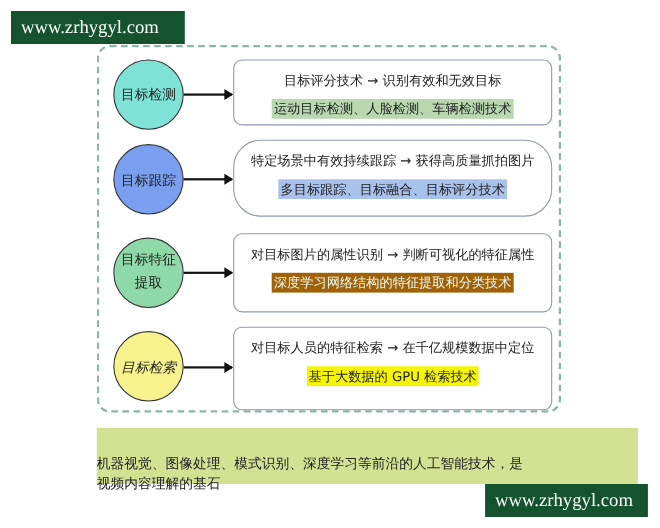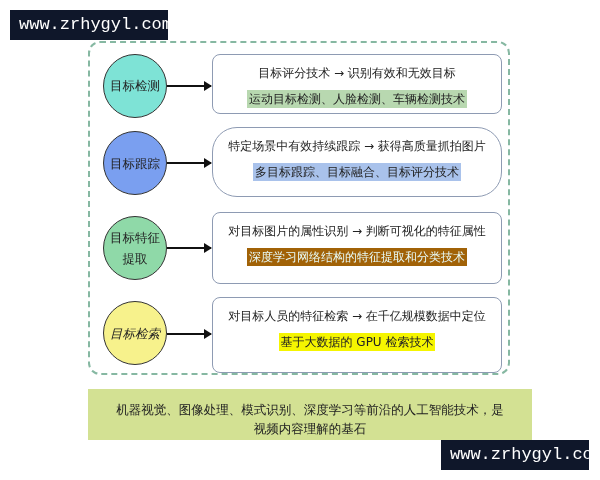--- a/index.html
+++ b/index.html
@@ -1,35 +1,35 @@
 <!DOCTYPE html>
 <html><head>
 <meta charset="utf-8">
 <style>
   html, body { margin:0; padding:0; }
   body { width:600px; height:480px; background:#ffffff; position:relative; overflow:hidden;
          font-family: "DejaVu Sans", "Liberation Sans", sans-serif; }
-  .wm { position:absolute; background:#0f172a; color:#ffffff; font-family:Liberation Mono, monospace;
+  .wm { position:absolute; background:#14532d; color:#ffffff; font-family:Liberation Serif, serif;
         font-size:17px; line-height:30px; padding:0 9px; height:30px; }
   .wm-top { left:10px; top:10px; width:140px; }
   .wm-bot { left:441px; top:440px; width:130px; }
   .container { position:absolute; left:88px; top:41px; width:422px; height:334px;
                border:2px dashed #86b8a2; border-radius:12px; box-sizing:border-box; }
   .circle { position:absolute; width:60px; height:60px; border:1.5px solid #333; border-radius:50%;
             box-sizing:border-box; display:flex; align-items:center; justify-content:center; text-align:center;
             font-size:12.5px; line-height:21px; color:#222; }
   .arrow { position:absolute; height:2px; background:#111; }
   .arrow::after { content:""; position:absolute; right:-1px; top:-4px; border-left:8px solid #111;
                   border-top:5px solid transparent; border-bottom:5px solid transparent; }
   .box { position:absolute; left:212px; width:290px; border:1.5px solid #8e9bb3; border-radius:8px;
          box-sizing:border-box; background:#fff; text-align:center; font-size:12px; color:#222; }
   .box .l1 { display:block; margin-top:9px; line-height:18px; }
   .box .l2 { display:inline-block; margin-top:8px; line-height:18px; padding:0 2px; }
-  .banner { position:absolute; left:88px; top:389px; width:444px; height:51px; background:#d3e193;
-            text-align:center; font-size:12.5px; line-height:19px; color:#222; box-sizing:border-box; padding-top:11px; }
+  .banner { position:absolute; left:88px; top:389px; width:492px; height:51px; background:#d3e193;
+            font-size:12.5px; line-height:19px; color:#222; box-sizing:border-box; padding-top:22px; }
 </style>
 </head>
 <body>
 
 <div class="wm wm-top">www.zrhygyl.com</div>
 
 <div class="container"></div>
 
 <div class="circle" style="left:103px;top:54px;width:64px;height:64px;background:#7ee3d6;font-family:Liberation Serif, serif;">
   <span>目标检测</span>
@@ -42,21 +42,21 @@
 
 <div class="circle" style="left:103px;top:131px;width:64px;height:64px;background:#7a9ff0;">
   <span>目标跟踪</span>
 </div>
 <div class="arrow" style="left:167px;top:162px;width:44px;"></div>
 <div class="box" style="top:127px;height:70px;border-radius:25px;">
   <span class="l1">特定场景中有效持续跟踪 → 获得高质量抓拍图片</span>
   <span class="l2" style="background:#a9c2eb;">多目标跟踪、目标融合、目标评分技术</span>
 </div>
 
-<div class="circle" style="left:103px;top:216px;width:64px;height:64px;background:#8fd9a8;flex-direction:column;">
+<div class="circle" style="left:103px;top:216px;width:64px;height:64px;background:#8fd9a8;flex-direction:column;font-family:Liberation Mono, monospace;">
   <span>目标特征</span>
   <span>提取</span>
 </div>
 <div class="arrow" style="left:167px;top:247px;width:44px;"></div>
 <div class="box" style="top:212px;height:72px;">
   <span class="l1">对目标图片的属性识别 → 判断可视化的特征属性</span>
   <span class="l2" style="background:#a16207;color:#e8fbf8;">深度学习网络结构的特征提取和分类技术</span>
 </div>
 
 <div class="circle" style="left:103px;top:301px;width:64px;height:64px;background:#f7f28c;font-style:italic;">

